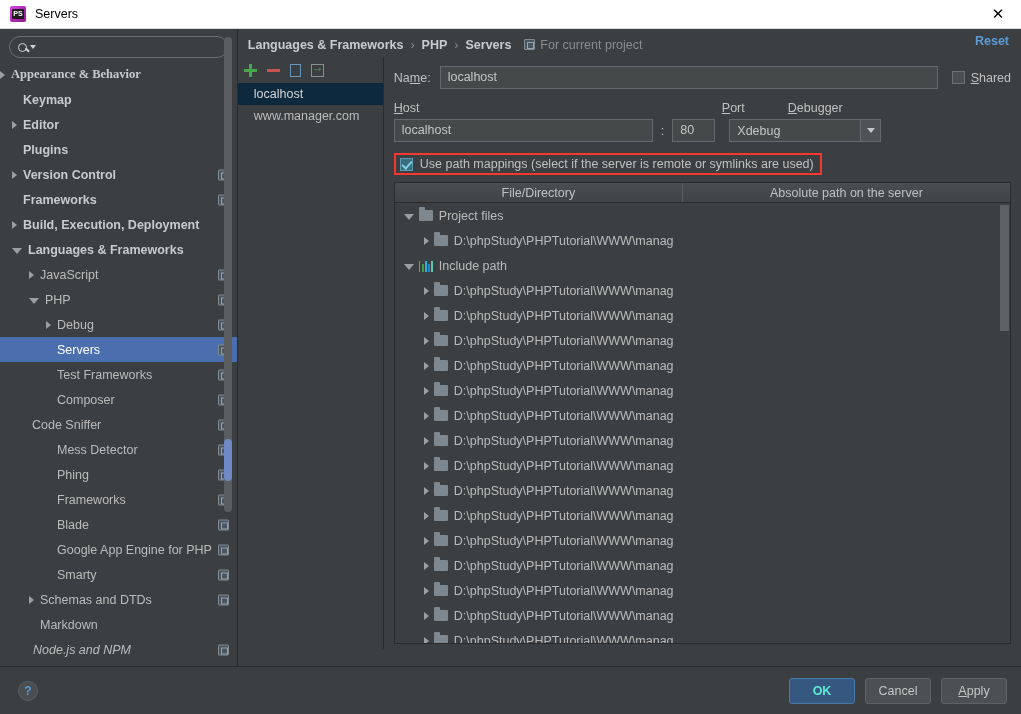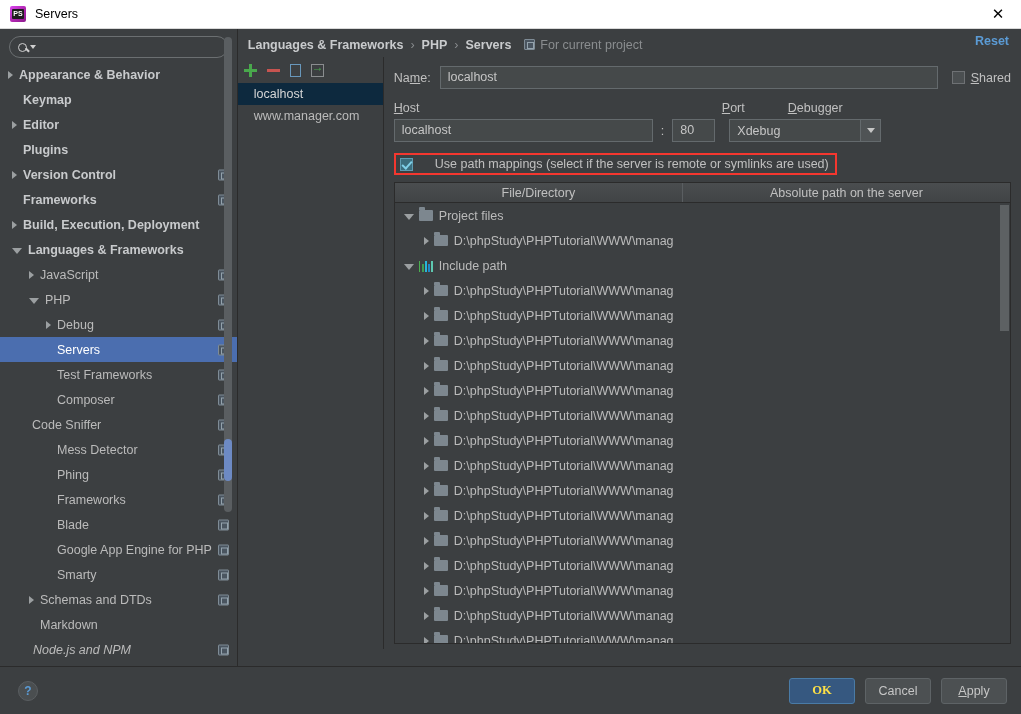--- a/index.html
+++ b/index.html
@@ -239,21 +239,21 @@
     width:0;height:0;border-left:4px solid transparent;border-right:4px solid transparent;
     border-top:5px solid #c6c6c6;
   }
 
   .highlight-box {
     border: 2px solid #f4372f;
     padding: 2px 6px 2px 4px;
     display: inline-flex; align-items: center;
     margin-top: 11px;
   }
-  .highlight-box .lbl { margin-left: 22px; }
+  .highlight-box .lbl { margin-left: 7px; }
 
   
   .ptable {
     margin-top: 7px;
     border: 1px solid #2b2b2b;
     background: #3c3f41;
     height: 462px;
     position: relative; overflow: hidden;
   }
   .pthead {
@@ -314,42 +314,42 @@
     color:#5b9bd5; font-size:12px; font-weight:bold; cursor:pointer;
   }
   .btns { position: absolute; right: 14px; display: flex; gap: 10px; }
   .btn {
     min-width: 66px; height: 26px;
     border: 1px solid #5e6366; border-radius: 3px;
     background: #4c5052; color: #c6c6c6;
     font-size: 12.5px; display:flex; align-items:center; justify-content:center;
     cursor:pointer;
   }
-  .btn.primary { background: #365880; border-color: #4a7ba6; color:#fde047; font-weight:bold;font-family:Liberation Serif, serif; }
+  .btn.primary { background: #365880; border-color: #4a7ba6; color:#5eead4; font-weight:bold; }
 </style>
 </head>
 <body>
 
 <div class="titlebar">
   <div class="app-icon"></div>
   <div class="title-text">Servers</div>
   <div class="win-close">✕</div>
 </div>
 
 <div class="body-wrap">
 
   <div class="sidebar">
     <div class="search-wrap">
       <div class="search-box">
         <span class="mag"></span>
         <span class="mag-caret"></span>
       </div>
     </div>
     <div class="tree" id="sidebar-tree">
-        <div class="tree-row bold" style="padding-left: 8px;">
+        <div class="tree-row bold" style="padding-left: 0; font-family: Liberation Serif, serif;">
           <span class="tri"></span>
           <span class="tree-label">Appearance &amp; Behavior</span>
         </div>
         <div class="tree-row bold" style="padding-left: 12px;">
           <span class="tri blank"></span>
           <span class="tree-label">Keymap</span>
         </div>
         <div class="tree-row bold" style="padding-left: 12px;">
           <span class="tri"></span>
           <span class="tree-label">Editor</span>

